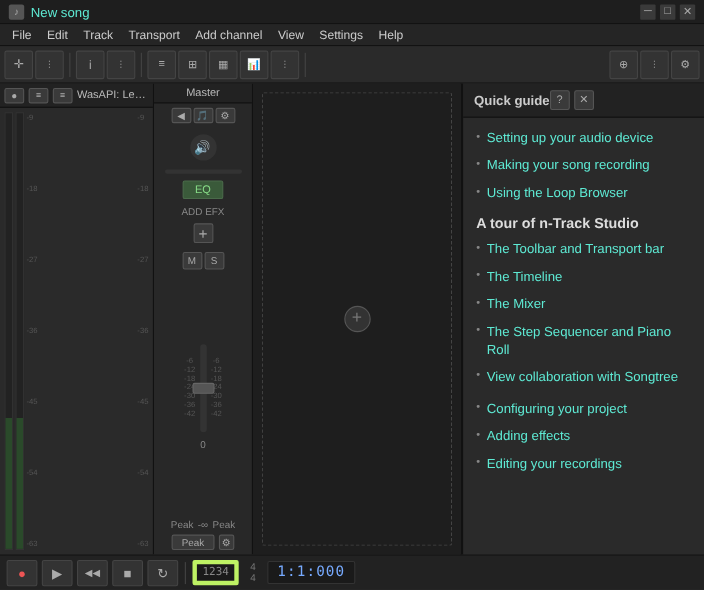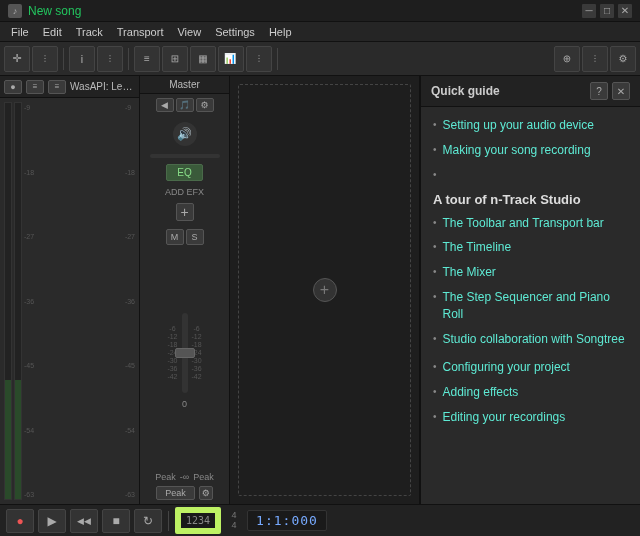--- a/index.html
+++ b/index.html
@@ -31,21 +31,21 @@
     .title-bar-icon {
       width: 14px;
       height: 14px;
       background: #555;
       border-radius: 2px;
       display: flex; align-items: center; justify-content: center;
       font-size: 9px; color: #aaa;
     }
     .title-bar-title {
       font-size: 12px;
-      color: #22c55e;
+      color: #5eead4;
     }
     .title-bar-controls {
       display: flex;
       gap: 4px;
     }
     .title-bar-btn {
       width: 14px; height: 14px;
       background: #3a3a3a;
       border: none;
       cursor: pointer;
@@ -340,21 +340,20 @@
     .right-panel {
       width: 220px;
       background: #2a2a2a;
       display: flex;
       flex-direction: column;
       border-left: 1px solid #111;
     }
     .guide-header {
       display: flex;
       align-items: center;
-      justify-content: space-between;
       background: #222;
       padding: 6px 10px;
       border-bottom: 1px solid #111;
     }
     .guide-title {
       font-size: 12px;
       color: #ccc;
       font-weight: 600;
     }
     .guide-header-btns {
@@ -436,21 +435,21 @@
       border: 1px solid #333;
       border-radius: 2px;
       padding: 2px 8px;
       font-size: 13px;
       color: #7af;
       font-family: monospace;
       letter-spacing: 1px;
     }
     .transport-bpm {
       background: #1a1a1a;
-      border: 6px solid #bef264;
+      border: 4px solid #bef264;
       border-radius: 2px;
       padding: 2px 5px;
       font-size: 10px;
       color: #888;
       font-family: monospace;
     }
     .transport-meter {
       display: flex;
       flex-direction: column;
       align-items: center;
@@ -474,20 +473,21 @@
     <button class="title-bar-btn">□</button>
     <button class="title-bar-btn close">✕</button>
   </div>
 </div>
 
 <div class="menu-bar">
   <span class="menu-item">File</span>
   <span class="menu-item">Edit</span>
   <span class="menu-item">Track</span>
   <span class="menu-item">Transport</span>
+  <span class="menu-item">Add channel</span>
   <span class="menu-item">View</span>
   <span class="menu-item">Settings</span>
   <span class="menu-item">Help</span>
 </div>
 
 <div class="toolbar">
   <button class="toolbar-btn">✛</button>
   <button class="toolbar-btn" style="font-size:8px;">⋮</button>
   <div class="toolbar-sep"></div>
   <button class="toolbar-btn">ℹ</button>
@@ -631,20 +631,21 @@
         <div class="guide-item">
           <span class="guide-bullet">•</span>
           <span class="guide-item-text">Setting up your audio device</span>
         </div>
         <div class="guide-item">
           <span class="guide-bullet">•</span>
           <span class="guide-item-text">Making your song recording</span>
         </div>
         <div class="guide-item">
           <span class="guide-bullet">•</span>
+          <span class="guide-item-text">Using the Loop Browser</span>
         </div>
       </div>
 
       <div class="guide-section">
         <div class="guide-section-title">A tour of n-Track Studio</div>
         <div class="guide-item">
           <span class="guide-bullet">•</span>
           <span class="guide-item-text">The Toolbar and Transport bar</span>
         </div>
         <div class="guide-item">
@@ -654,21 +655,21 @@
         <div class="guide-item">
           <span class="guide-bullet">•</span>
           <span class="guide-item-text">The Mixer</span>
         </div>
         <div class="guide-item">
           <span class="guide-bullet">•</span>
           <span class="guide-item-text">The Step Sequencer and Piano Roll</span>
         </div>
         <div class="guide-item">
           <span class="guide-bullet">•</span>
-          <span class="guide-item-text">Studio collaboration with Songtree</span>
+          <span class="guide-item-text">View collaboration with Songtree</span>
         </div>
       </div>
 
       <div class="guide-section">
         <div class="guide-item">
           <span class="guide-bullet">•</span>
           <span class="guide-item-text">Configuring your project</span>
         </div>
         <div class="guide-item">
           <span class="guide-bullet">•</span>

